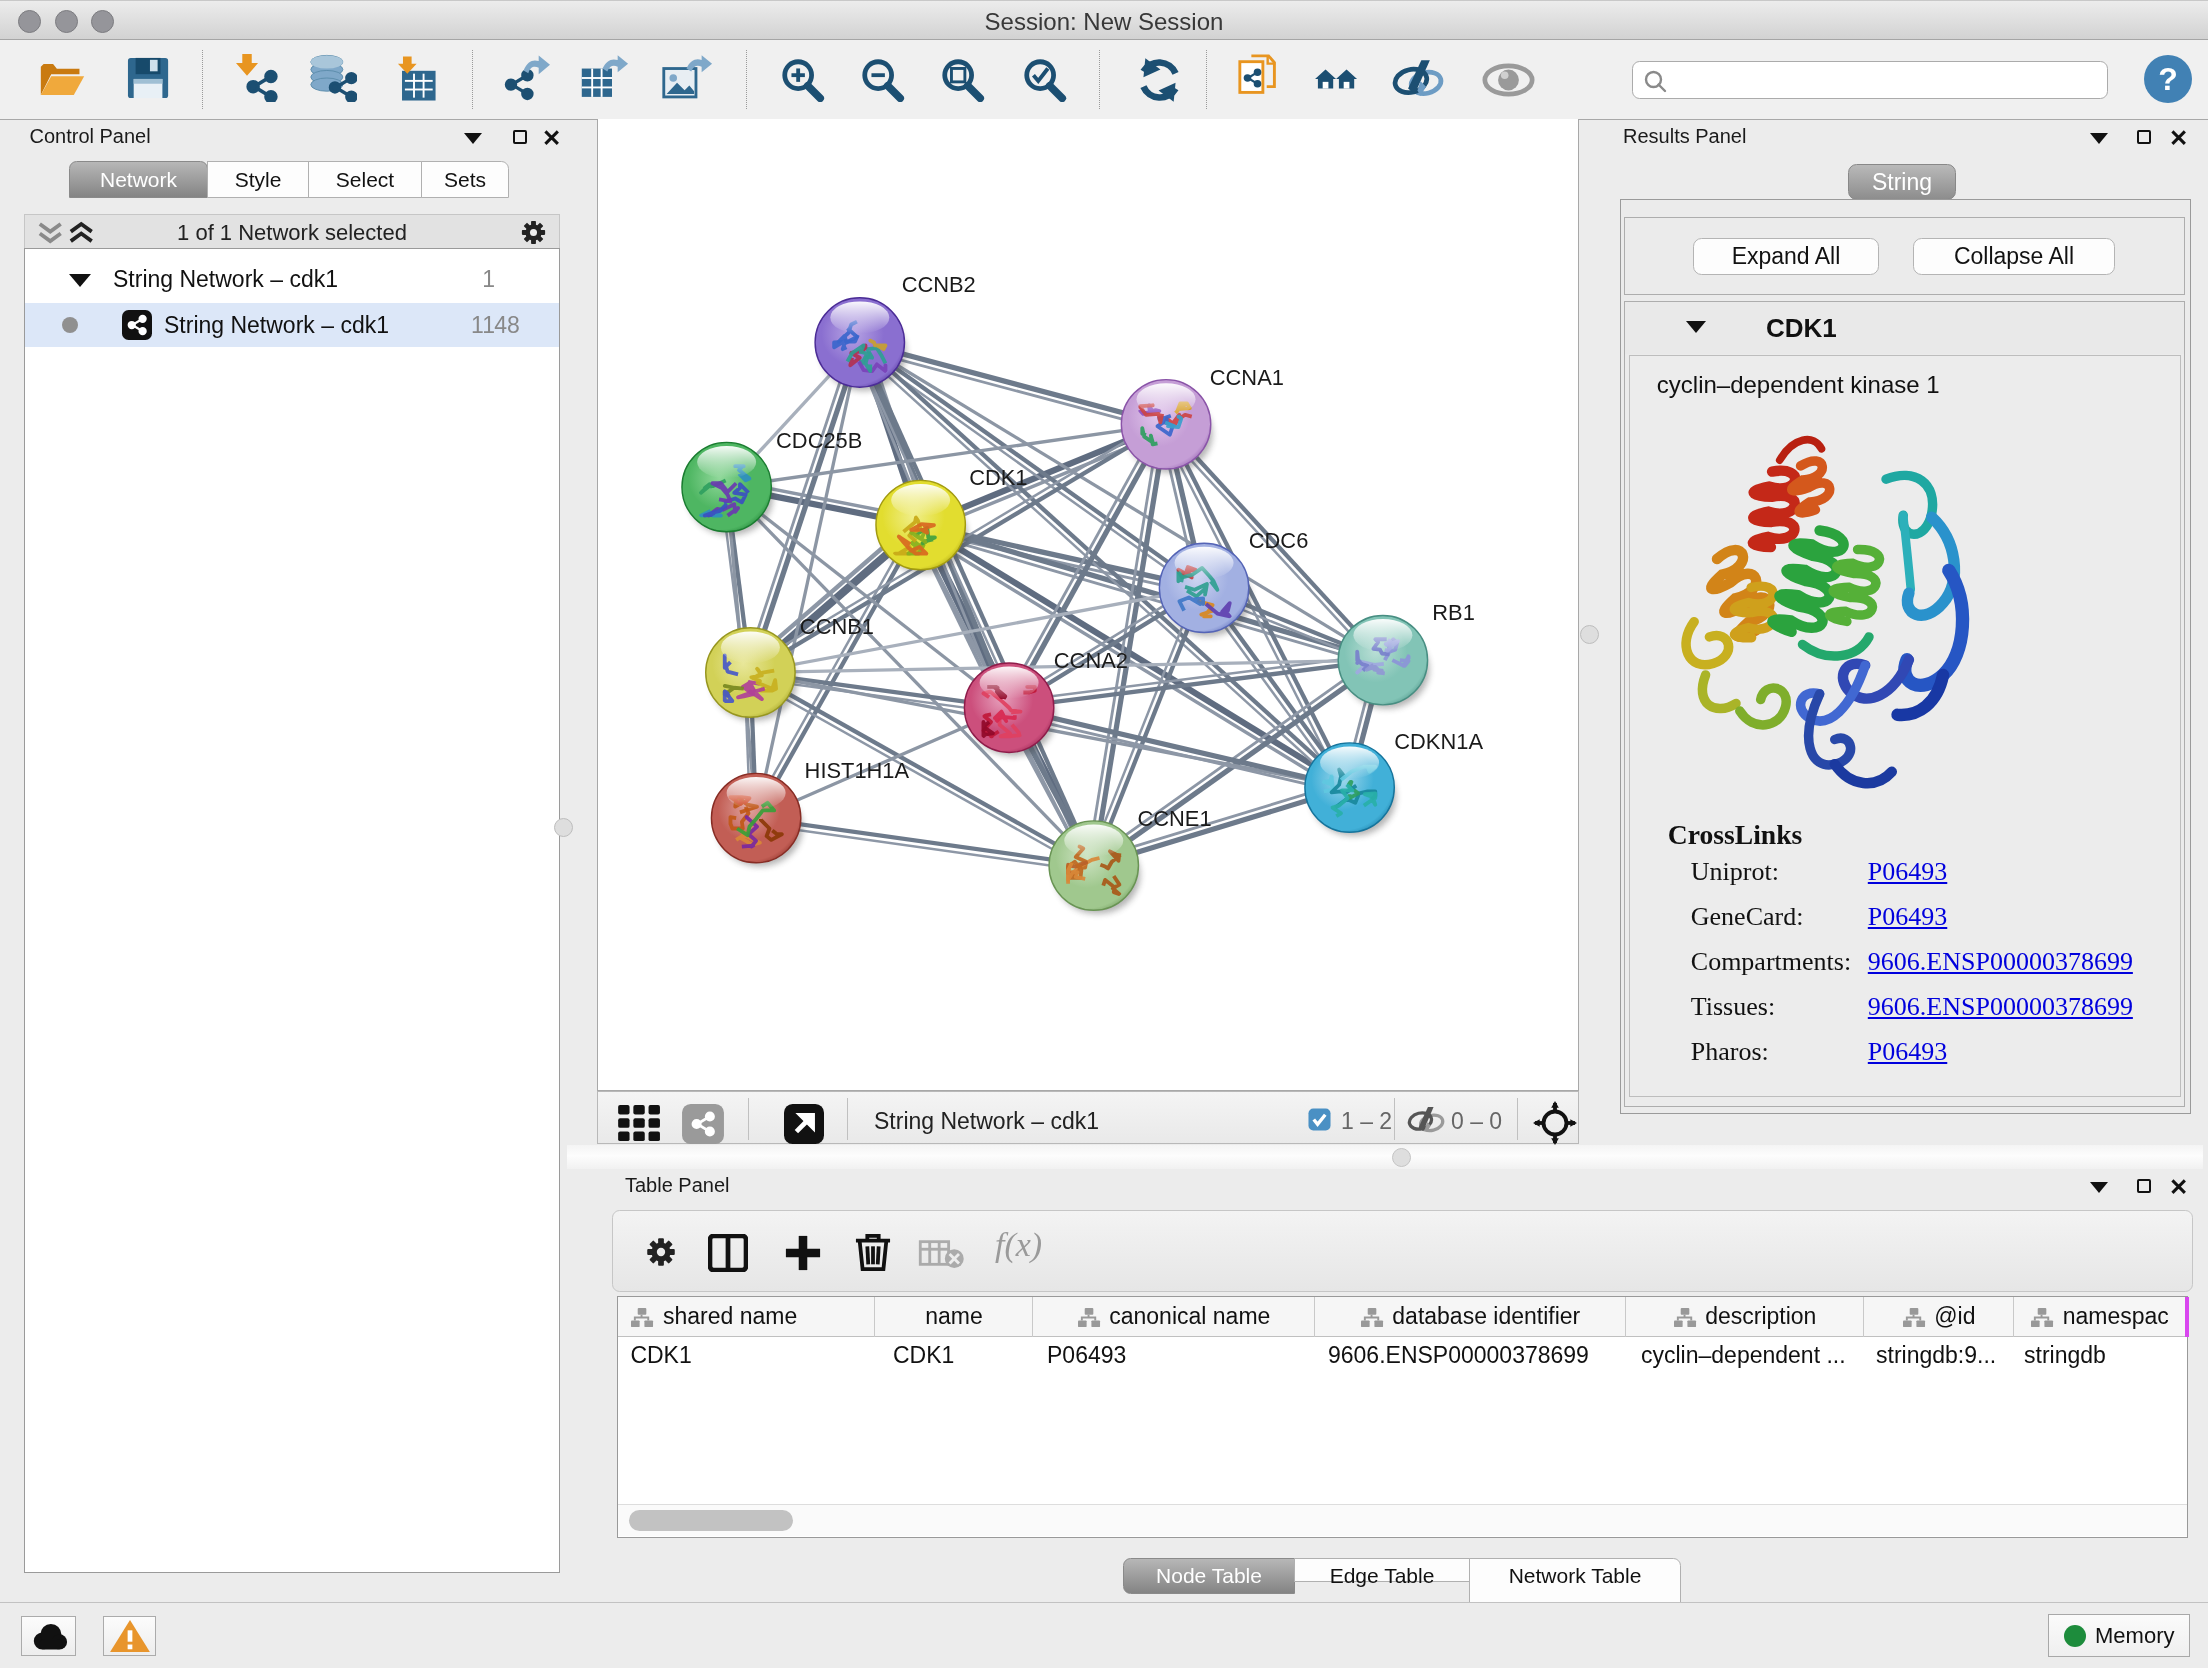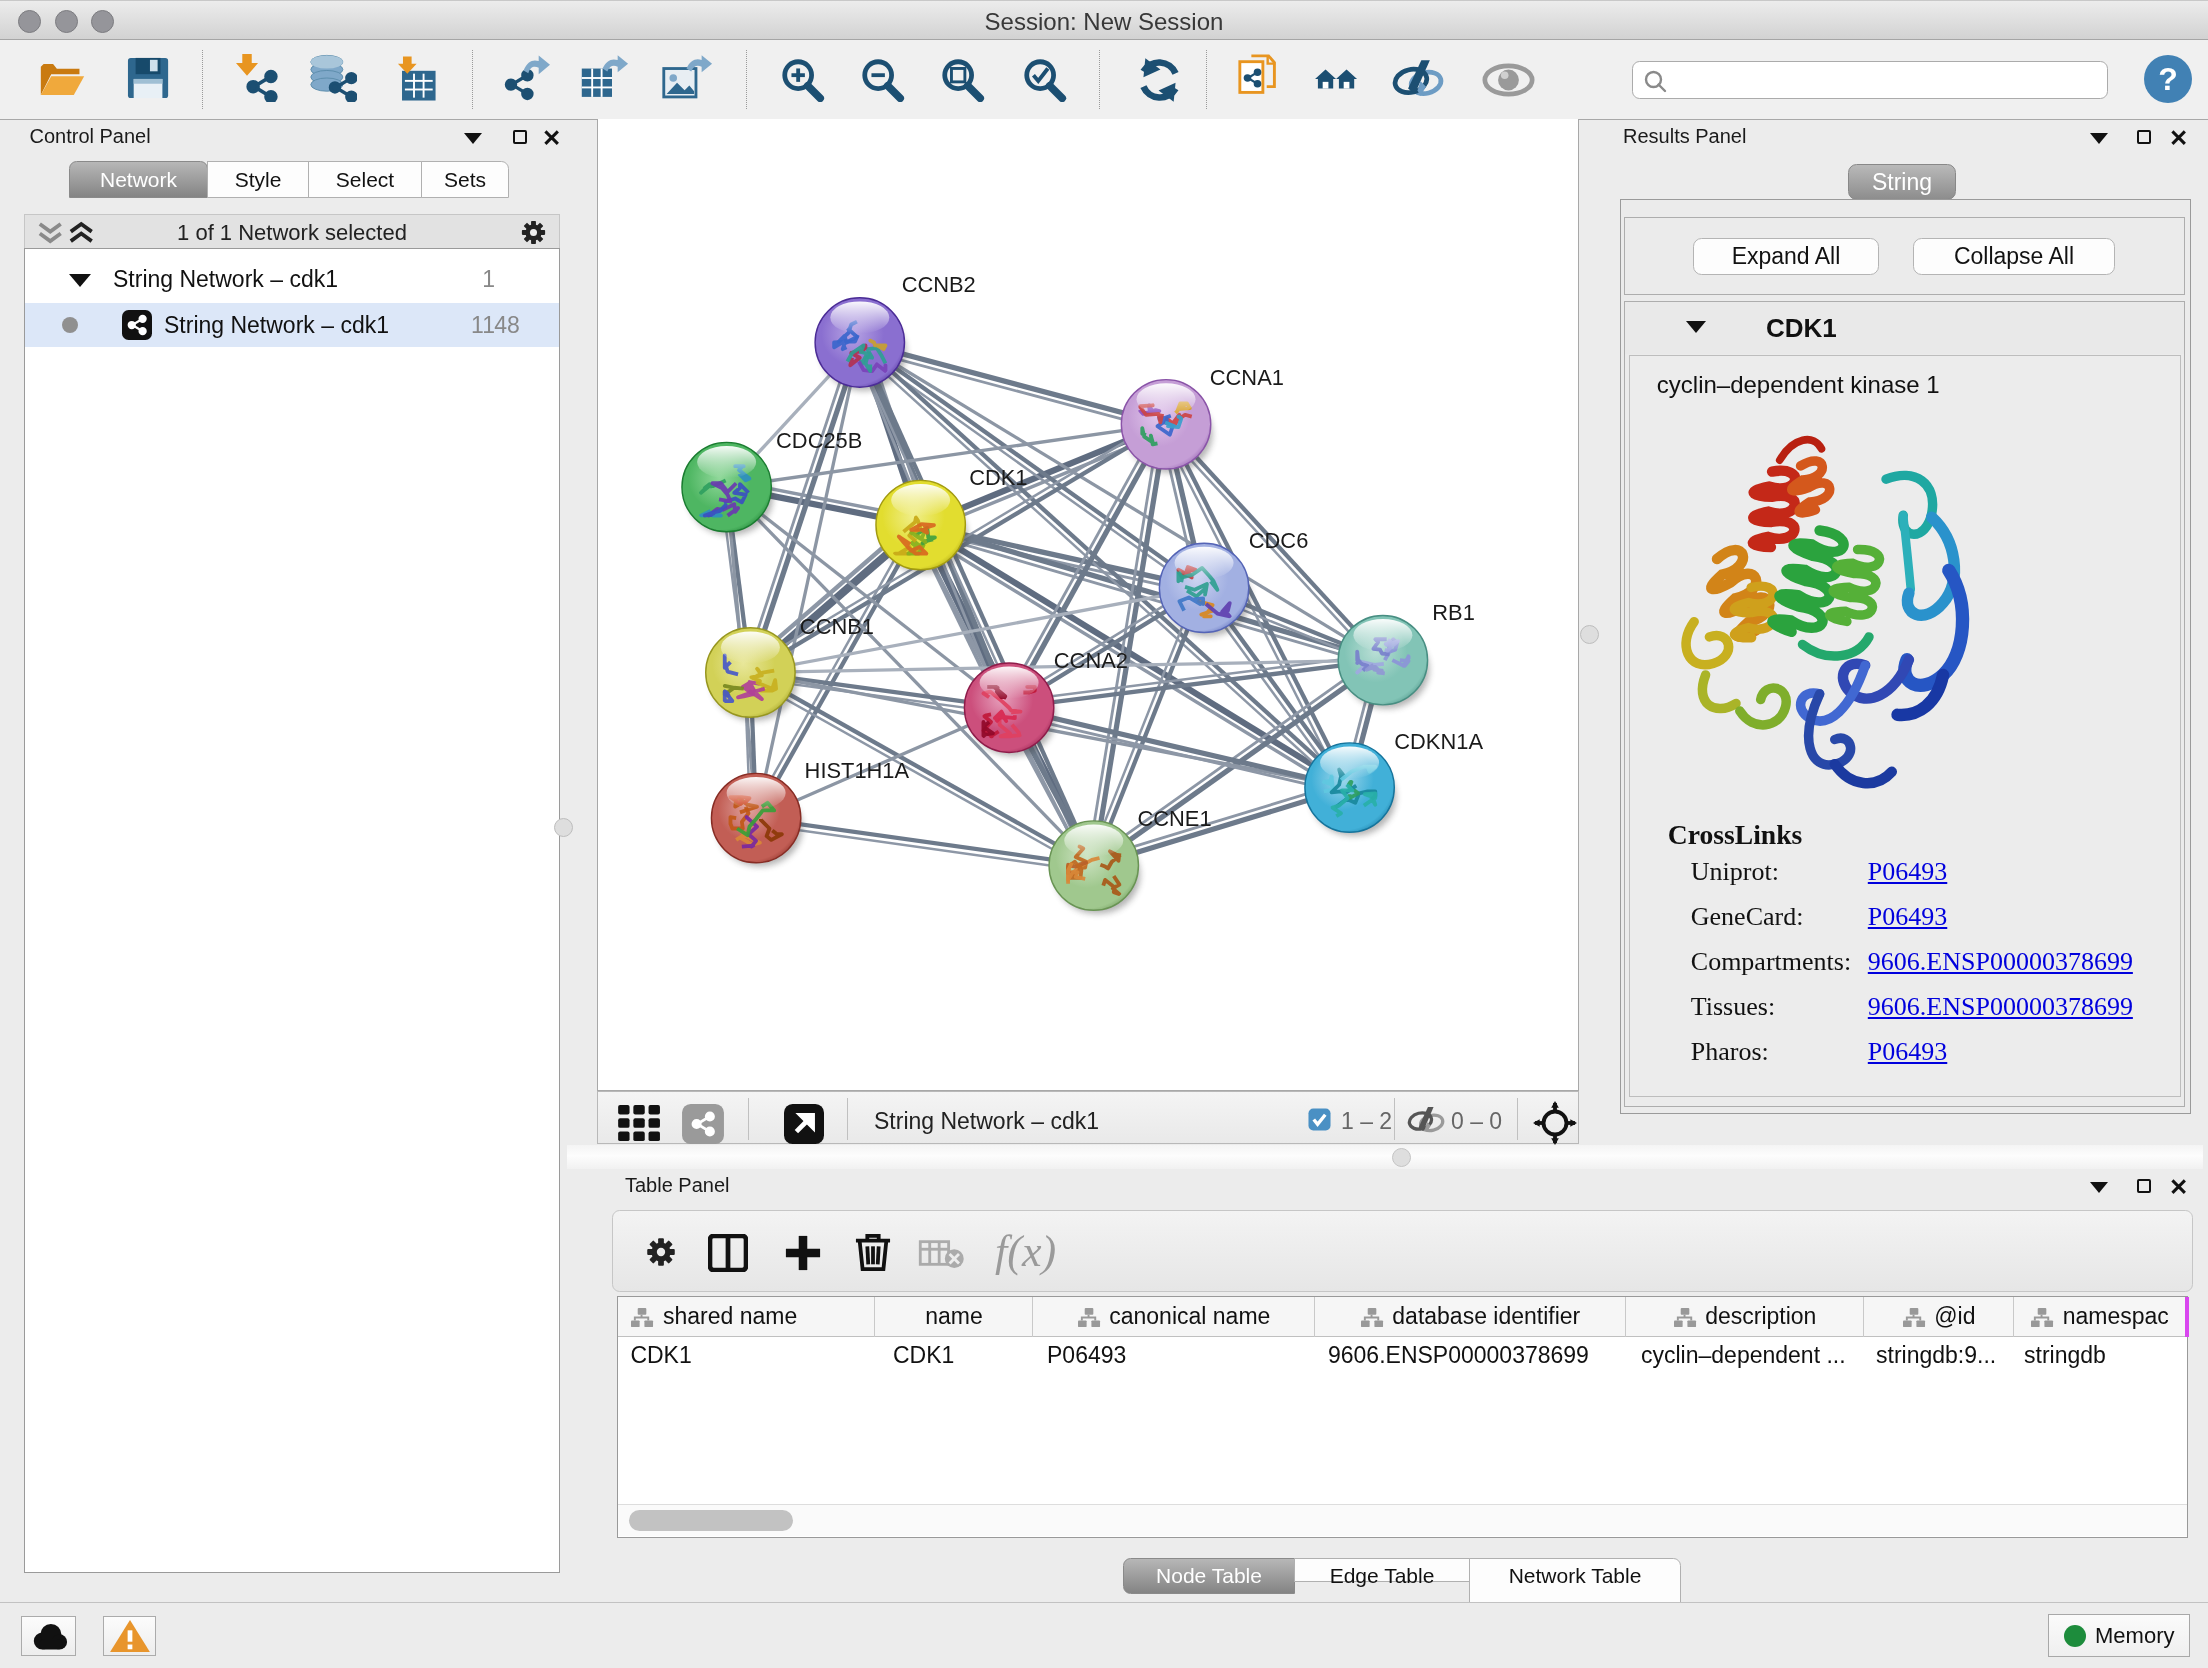--- a/index.html
+++ b/index.html
@@ -773,21 +773,21 @@
 <line x1="2" y1="14" x2="32" y2="14" stroke="#777" stroke-width="3"></line>
 <line x1="12" y1="6" x2="12" y2="30" stroke="#777" stroke-width="3"></line>
           <line x1="22" y1="6" x2="22" y2="30" stroke="#777" stroke-width="3"></line>
 <circle cx="38" cy="24" r="10" fill="#777"></circle>
 <g stroke="#eee" stroke-width="3">
             <line x1="33" y1="19" x2="43" y2="29"></line>
             <line x1="43" y1="19" x2="33" y2="29"></line>
           </g>
         </g>
       </svg></div>
-<div class="abs" style="left:382px;top:15px;font-size:44px;color:#9a9a9a;font-style:italic;font-family:'Liberation Serif',serif">f(x)</div>
+<div class="abs" style="left:382px;top:15px;font-size:34px;color:#9a9a9a;font-style:italic;font-family:'Liberation Serif',serif">f(x)</div>
 </div>
 <div class="abs" style="left:617px;top:1296px;width:1571px;height:242px;background:#fff;border:1px solid #999">
 <div class="abs" style="left:0;top:0;width:100%;height:40px;background:#f6f6f6;border-bottom:1px solid #c0c0c0"></div>
 <div style="position:absolute;left:12.4px;top:0;width:245px;height:40px;border-right:1px solid #c9c9c9;font-size:23px;color:#111;line-height:38px;overflow:hidden;white-space:nowrap"><svg width="25" height="23" viewBox="0 0 26 24" style="vertical-align:middle;margin-right:7.6px">
         <g fill="#999">
           <rect x="8" y="2" width="9" height="7" rx="1"></rect>
 <rect x="1" y="15" width="9" height="7" rx="1"></rect>
           <rect x="15" y="15" width="9" height="7" rx="1"></rect>
         </g>
 <g stroke="#999" stroke-width="2" fill="none">

